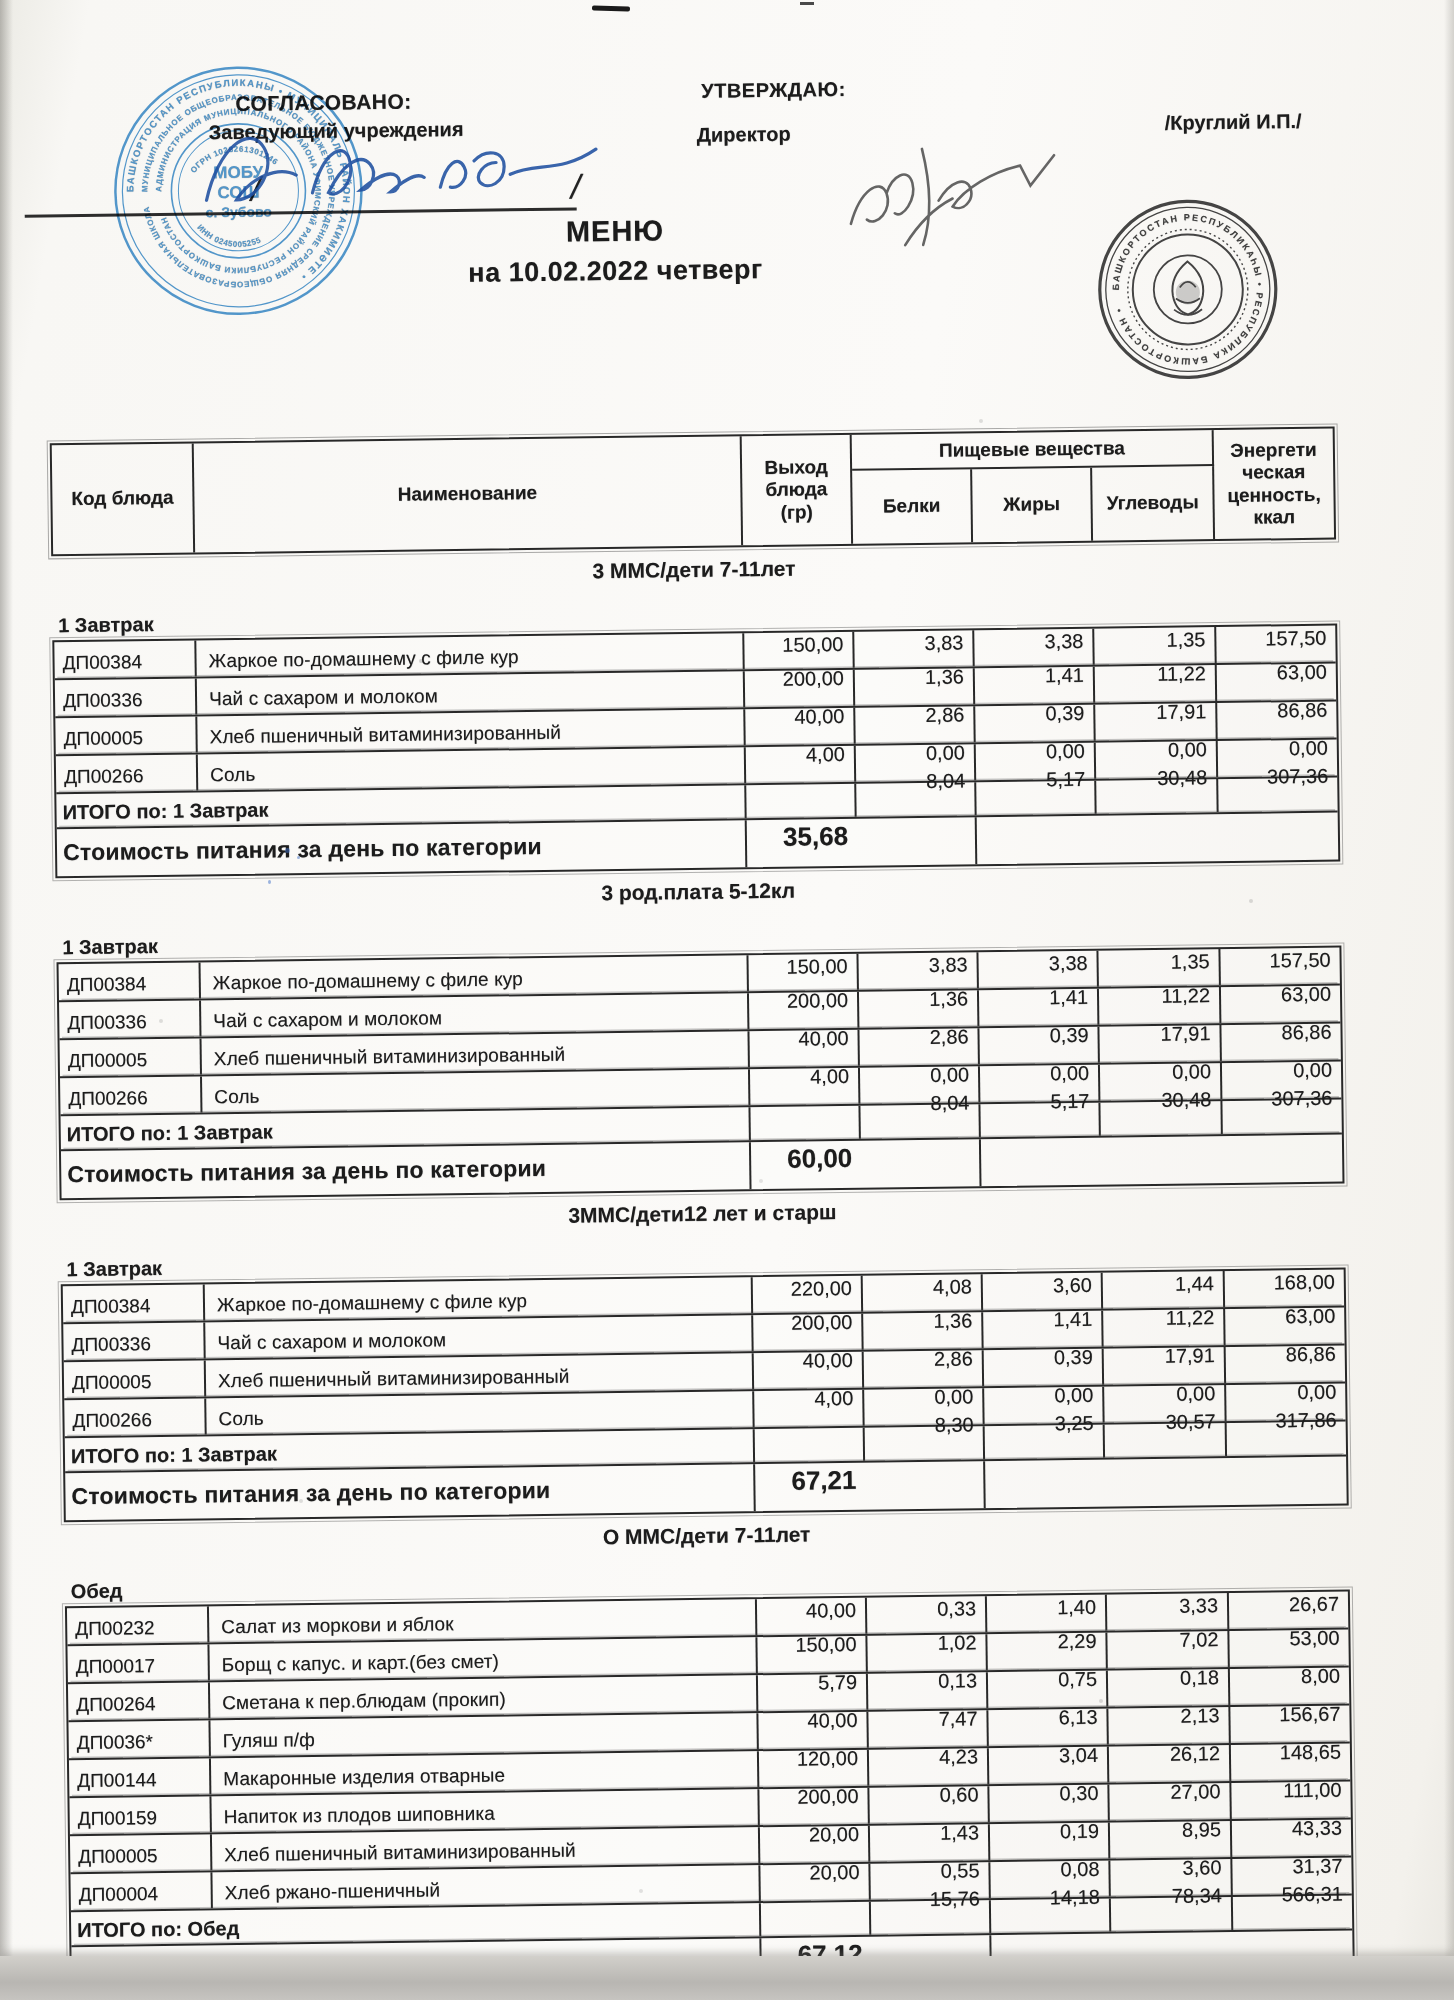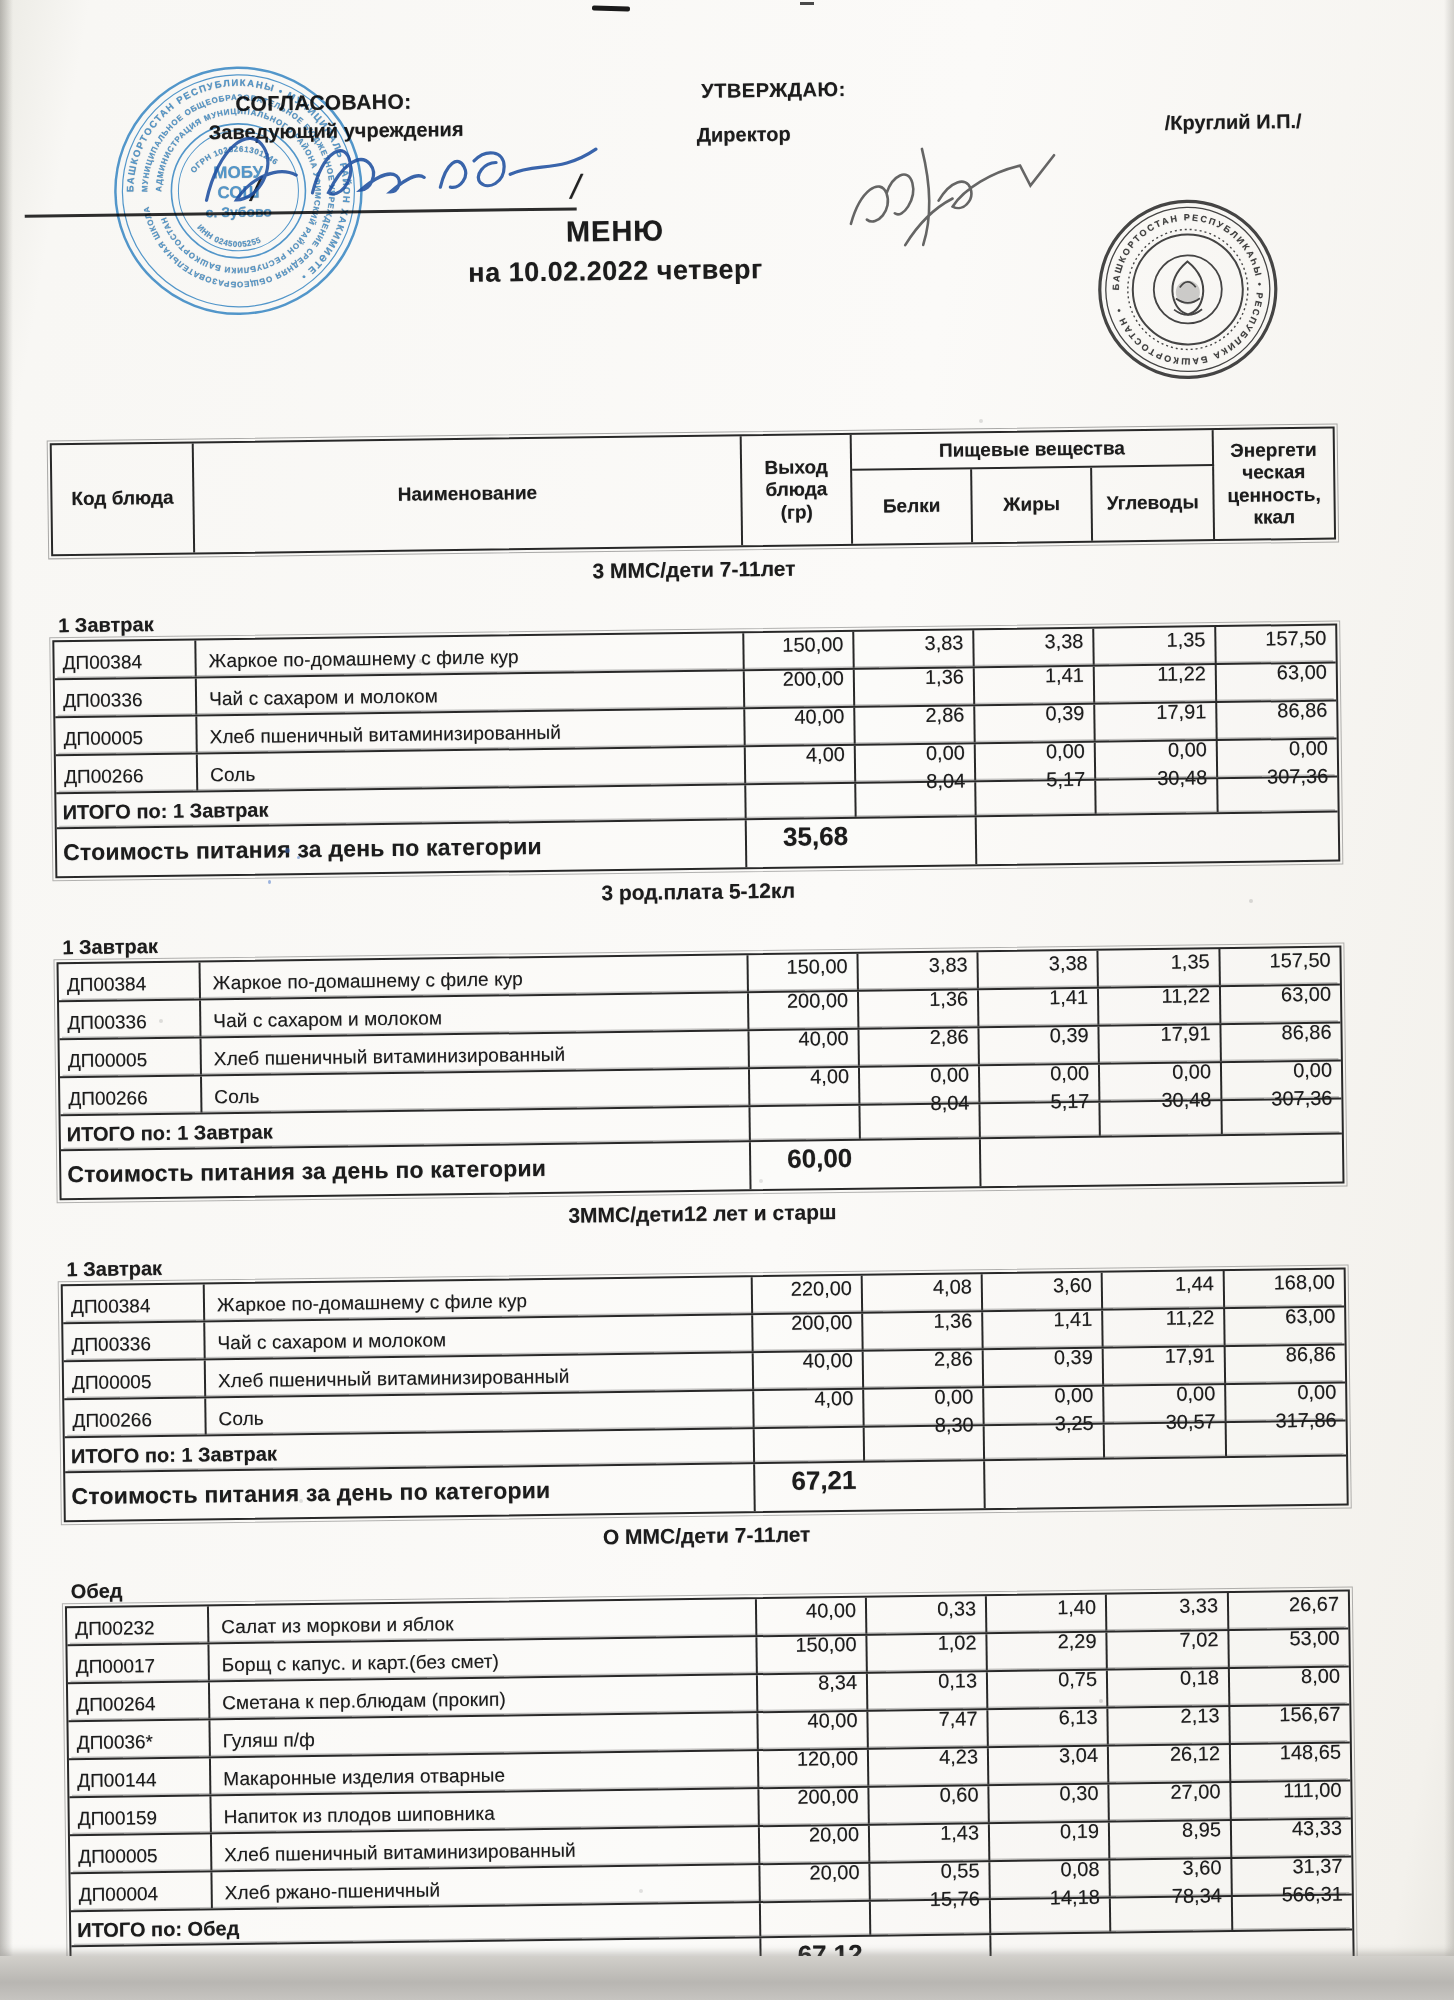--- a/index.html
+++ b/index.html
@@ -625,21 +625,21 @@
   </div>
 
   <div class="row">
     <div class="cell code">
                     <span>ДП00264</span>
                   </div>
     <div class="cell dish">
                     <span>Сметана к пер.блюдам (прокип)</span>
                   </div>
     <div class="cell num">
-                    <span>8,34</span>
+                    <span>5,79</span>
                   </div>
     <div class="cell num">
                     <span>0,13</span>
                   </div>
     <div class="cell num">
                     <span>0,75</span>
                   </div>
     <div class="cell num">
                     <span>0,18</span>
                   </div>

